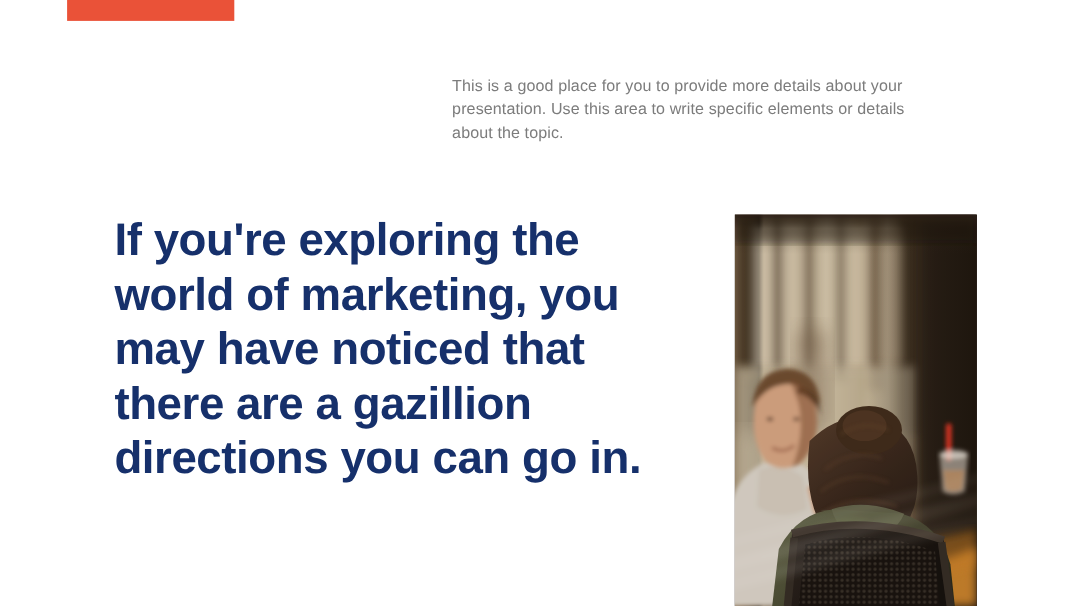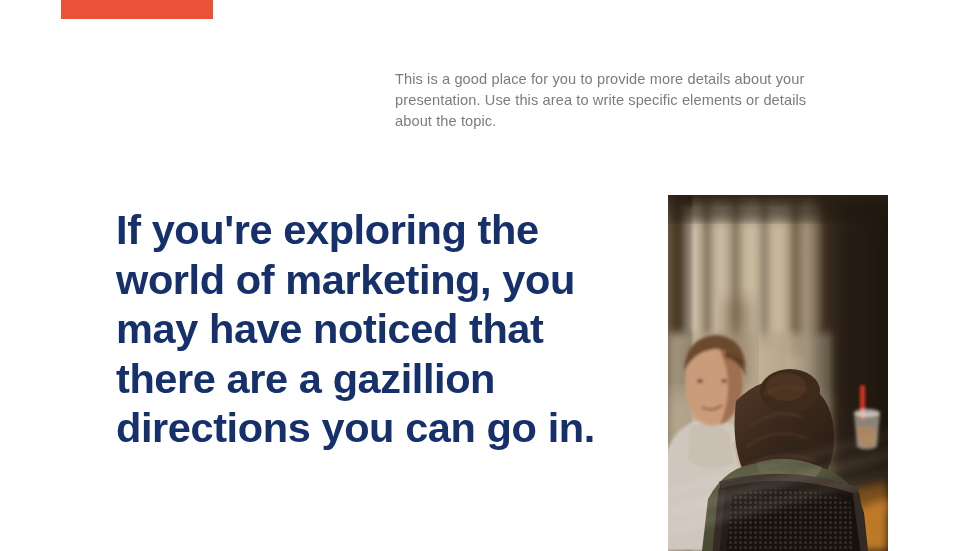--- a/index.html
+++ b/index.html
@@ -28,42 +28,42 @@
     left: 61px;
     top: -6px;
     width: 152px;
     height: 25px;
     background: #ea5238;
   }
 
   
   .intro-text {
     position: absolute;
-    left: 395px;
+    left: 411px;
     top: 69px;
     width: 443px;
     font-size: 14.6px;
     line-height: 21px;
     color: #7c7c7c;
     letter-spacing: 0.1px;
     font-weight: 400;
   }
 
   
   .headline {
     position: absolute;
     left: 104px;
     top: 193px;
     width: 520px;
     font-size: 41.5px;
     line-height: 49.5px;
     font-weight: 700;
     color: #16306b;
     letter-spacing: -0.4px;
-    margin: 12px;
+    margin: 0;
   }
 
   
   .photo {
     position: absolute;
     left: 668px;
     top: 195px;
     width: 220px;
     height: 356px;
     overflow: hidden;

